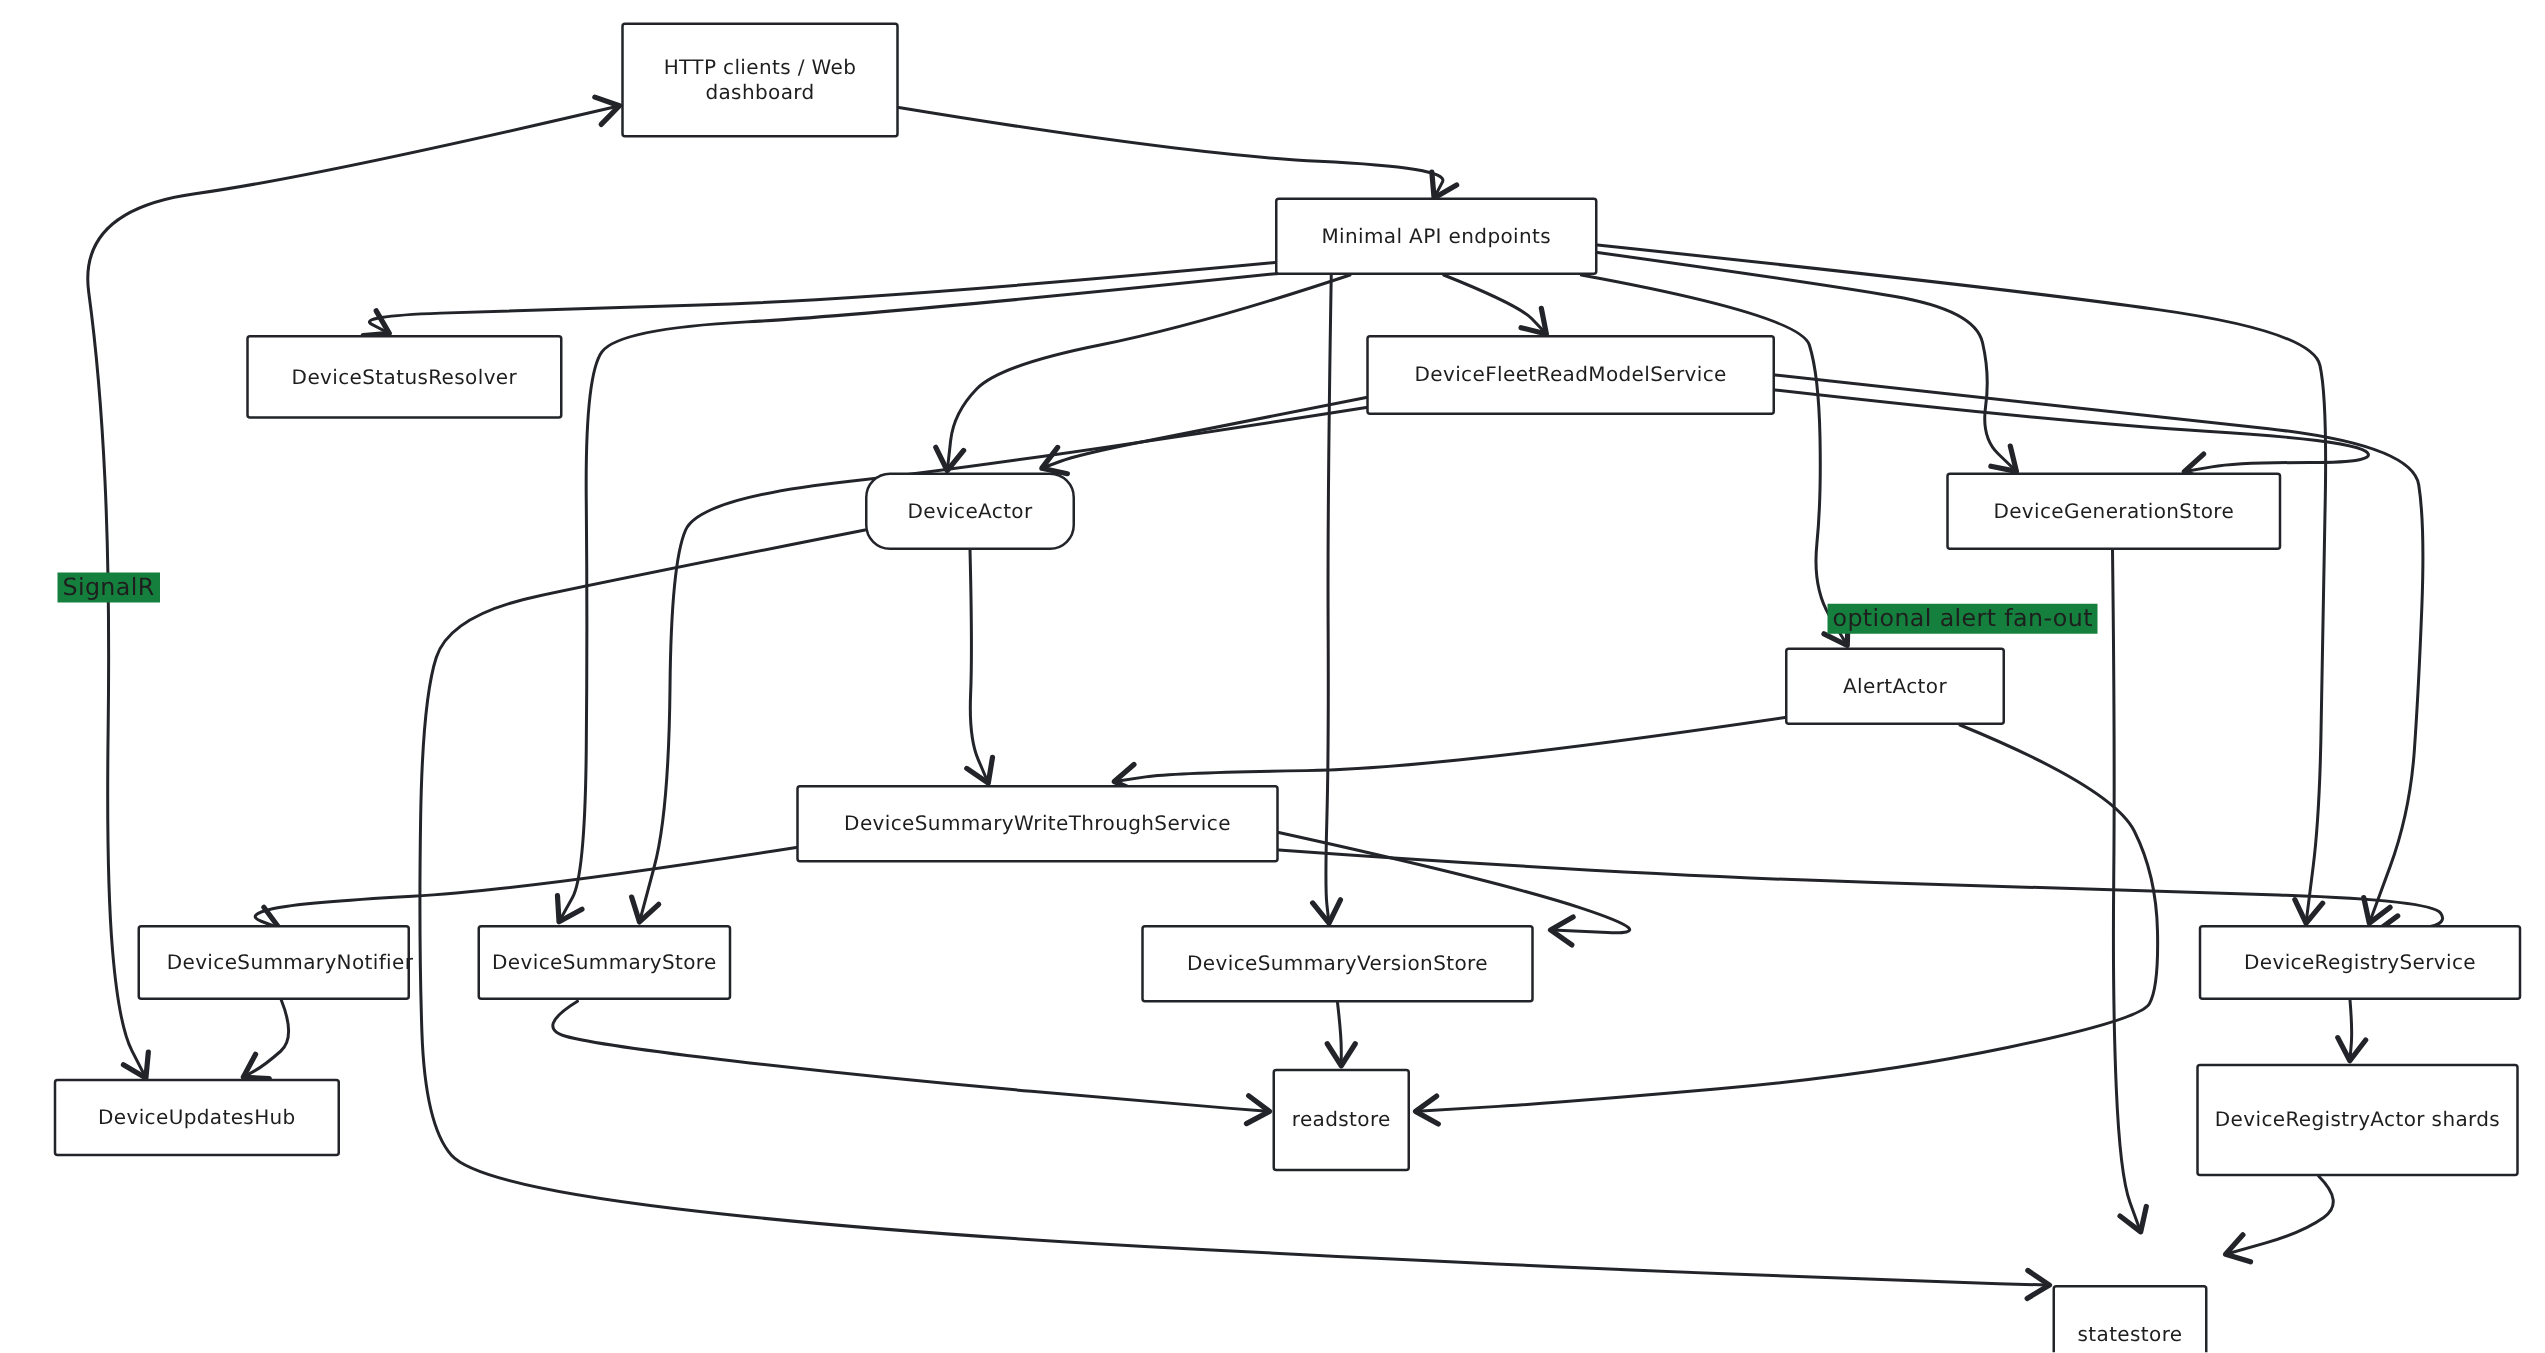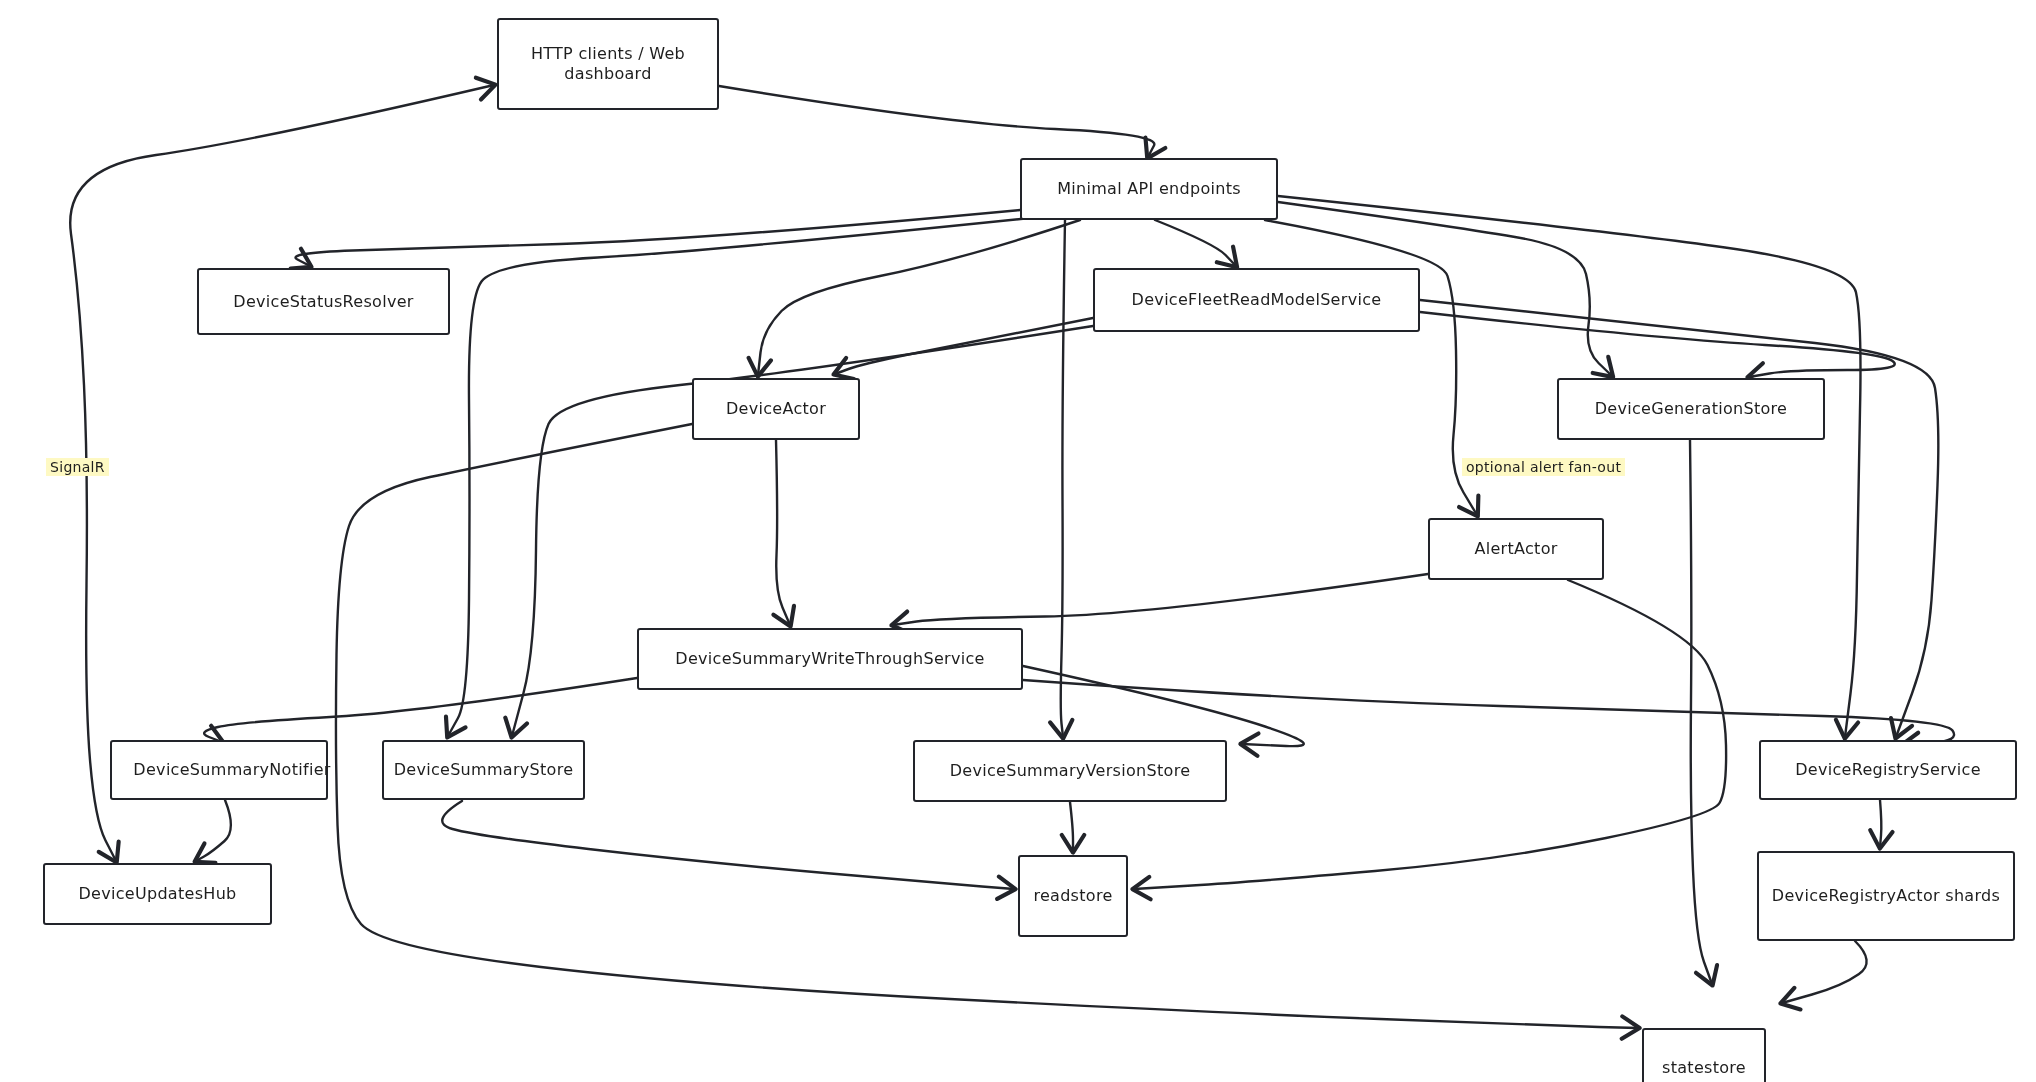--- a/index.html
+++ b/index.html
@@ -17,22 +17,22 @@
     display:flex;align-items:center;justify-content:center;text-align:center;
     background:#ffffff;
     border:2.4px solid #22242a;
     border-radius:3px;
     font-size:16px;line-height:1.25;letter-spacing:.3px;
     padding:4px 10px;box-sizing:border-box;
     white-space:pre-line;
   }
   .float-label{
     position:absolute;
-    background:#fef9c3;
-    font-size:14px;letter-spacing:.3px;
+    background:#15803d;
+    font-size:19px;letter-spacing:.3px;
     padding:1px 4px;
     white-space:nowrap;
   }
 </style>
 </head>
 <body>
 
 <div id="canvas">
   <svg id="edge-layer" xmlns="http://www.w3.org/2000/svg" width="2036" height="1082" viewBox="0 0 2036 1082">
     <defs>
@@ -68,30 +68,30 @@
         <path d="M692,424 Q500,462 430,477 Q360,492 349,526 Q338,560 336.5,655 Q335,750 337.5,825 Q340,900 361,924 Q382,948 541,967 Q700,986 950,999 Q1200,1012 1380,1019 Q1560,1026 1599,1027 L1638,1028" fill="none" stroke="#22242a" stroke-width="2.4" stroke-linecap="round" stroke-linejoin="round" marker-end="url(#arrow)"></path>
         <path d="M1880,800 Q1882,824 1881,835.5 L1880,847" fill="none" stroke="#22242a" stroke-width="2.4" stroke-linecap="round" stroke-linejoin="round" marker-end="url(#arrow)"></path>
         <path d="M1855,941 Q1876,962 1859,974 Q1842,986 1812,994.5 L1782,1003" fill="none" stroke="#22242a" stroke-width="2.4" stroke-linecap="round" stroke-linejoin="round" marker-end="url(#arrow)"></path>
       </g>
   </svg>
   <div id="node-layer">
       <div class="node" style="left: 497px; top: 18px; width: 222px; height: 92px;"><span>HTTP clients / Web dashboard</span></div>
       <div class="node" style="left: 1020px; top: 158px; width: 258px; height: 62px;"><span>Minimal API endpoints</span></div>
       <div class="node" style="left: 197px; top: 268px; width: 253px; height: 67px;"><span>DeviceStatusResolver</span></div>
       <div class="node" style="left: 1093px; top: 268px; width: 327px; height: 64px;"><span>DeviceFleetReadModelService</span></div>
-      <div class="node" style="left: 692px; top: 378px; width: 168px; height: 62px;"><span>DeviceActor</span></div>
+      <div class="node" style="left: 692px; top: 378px; width: 168px; height: 62px; border-radius: 20px;"><span>DeviceActor</span></div>
       <div class="node" style="left: 1557px; top: 378px; width: 268px; height: 62px;"><span>DeviceGenerationStore</span></div>
       <div class="node" style="left: 1428px; top: 518px; width: 176px; height: 62px;"><span>AlertActor</span></div>
       <div class="node" style="left: 637px; top: 628px; width: 386px; height: 62px;"><span>DeviceSummaryWriteThroughService</span></div>
       <div class="node" style="left: 110px; top: 740px; width: 218px; height: 60px; padding-left: 36px;"><span>DeviceSummaryNotifier</span></div>
       <div class="node" style="left: 382px; top: 740px; width: 203px; height: 60px;"><span>DeviceSummaryStore</span></div>
       <div class="node" style="left: 913px; top: 740px; width: 314px; height: 62px;"><span>DeviceSummaryVersionStore</span></div>
       <div class="node" style="left: 1759px; top: 740px; width: 258px; height: 60px;"><span>DeviceRegistryService</span></div>
       <div class="node" style="left: 43px; top: 863px; width: 229px; height: 62px;"><span>DeviceUpdatesHub</span></div>
       <div class="node" style="left: 1757px; top: 851px; width: 258px; height: 90px;"><span>DeviceRegistryActor shards</span></div>
       <div class="node" style="left: 1018px; top: 855px; width: 110px; height: 82px;"><span>readstore</span></div>
       <div class="node" style="left: 1642px; top: 1028px; width: 124px; height: 80px;"><span>statestore</span></div>
     </div>
   <div id="label-layer">
       <div class="float-label" style="left: 46px; top: 458px;">SignalR</div>
-      <div class="float-label" style="left: 1462px; top: 458px;">optional alert fan-out</div>
+      <div class="float-label" style="left: 1462px; top: 483px;">optional alert fan-out</div>
     </div>
 </div>
 
 </body></html>

